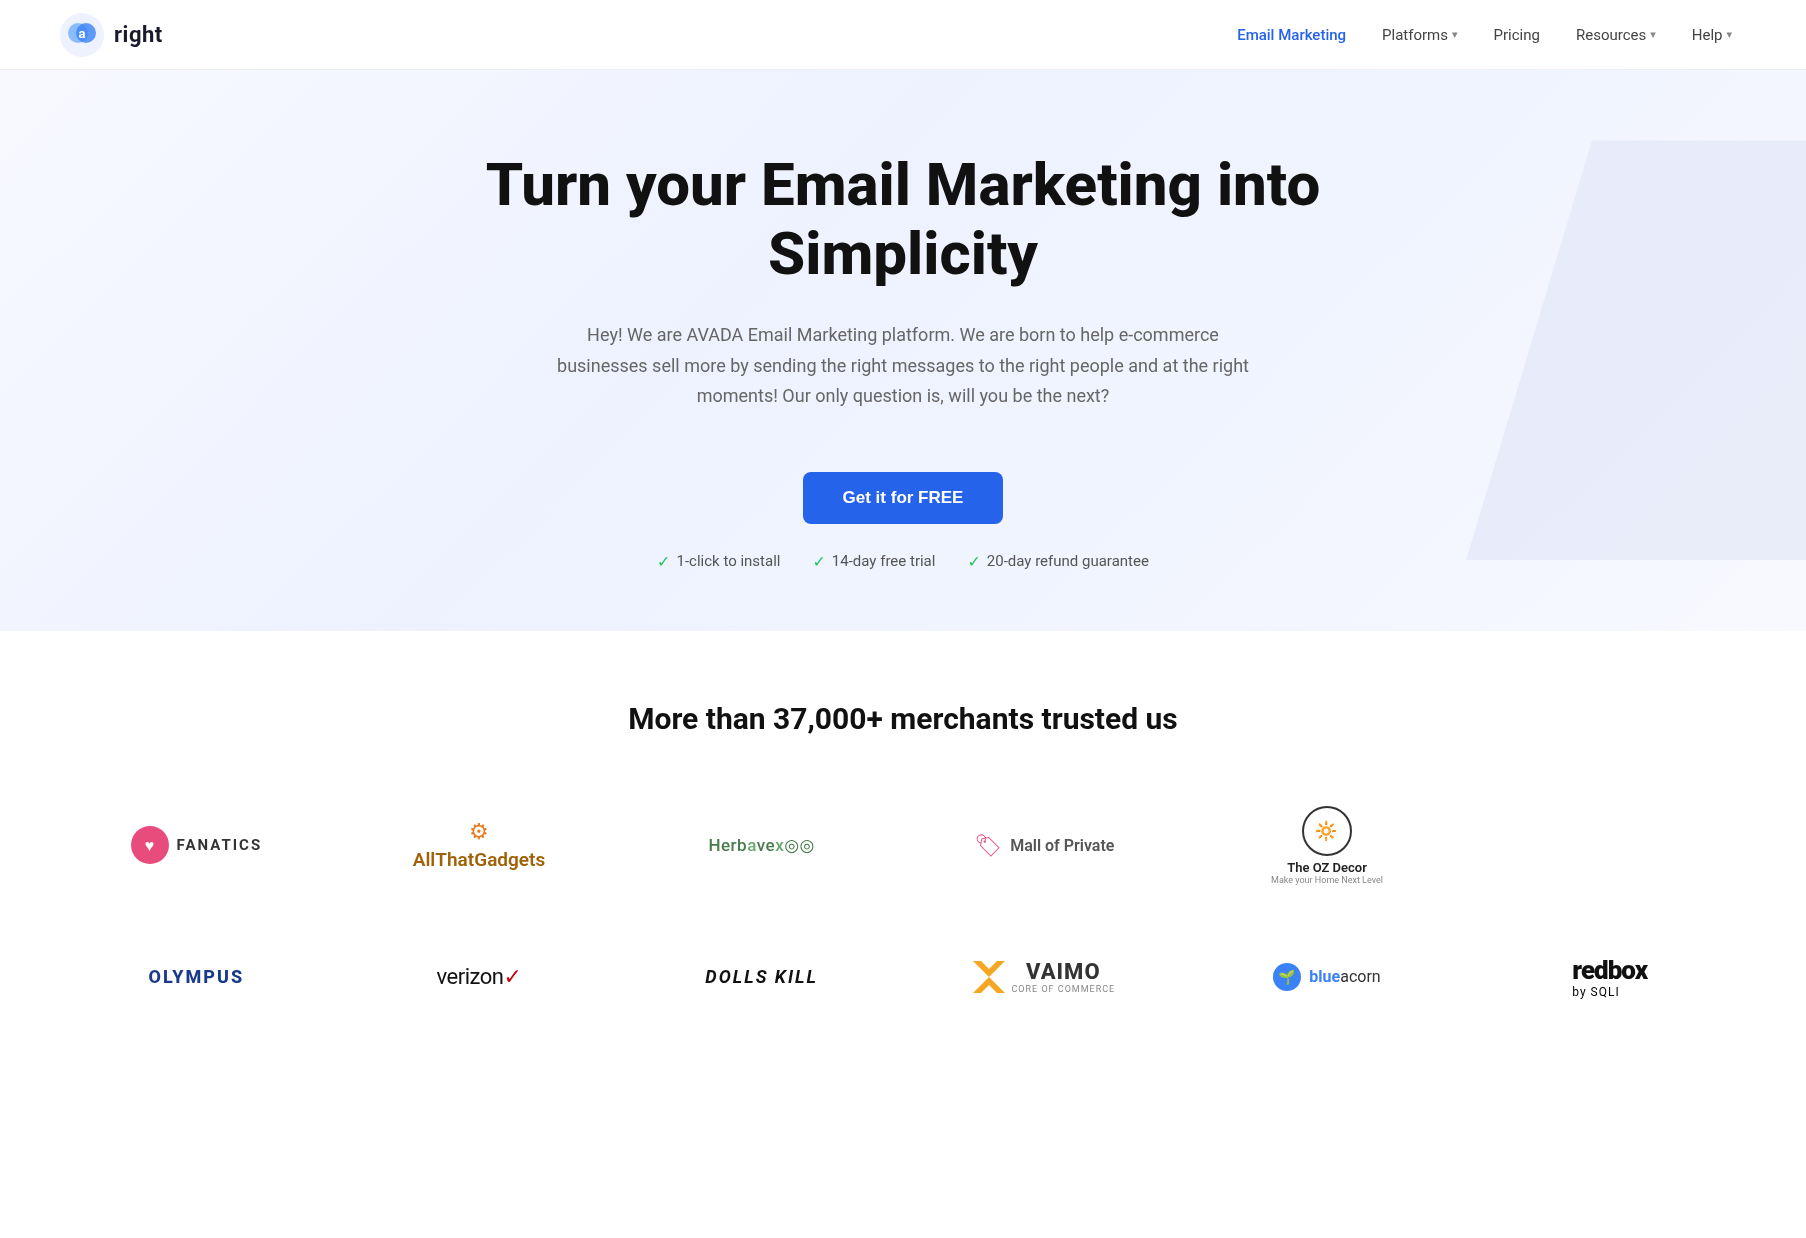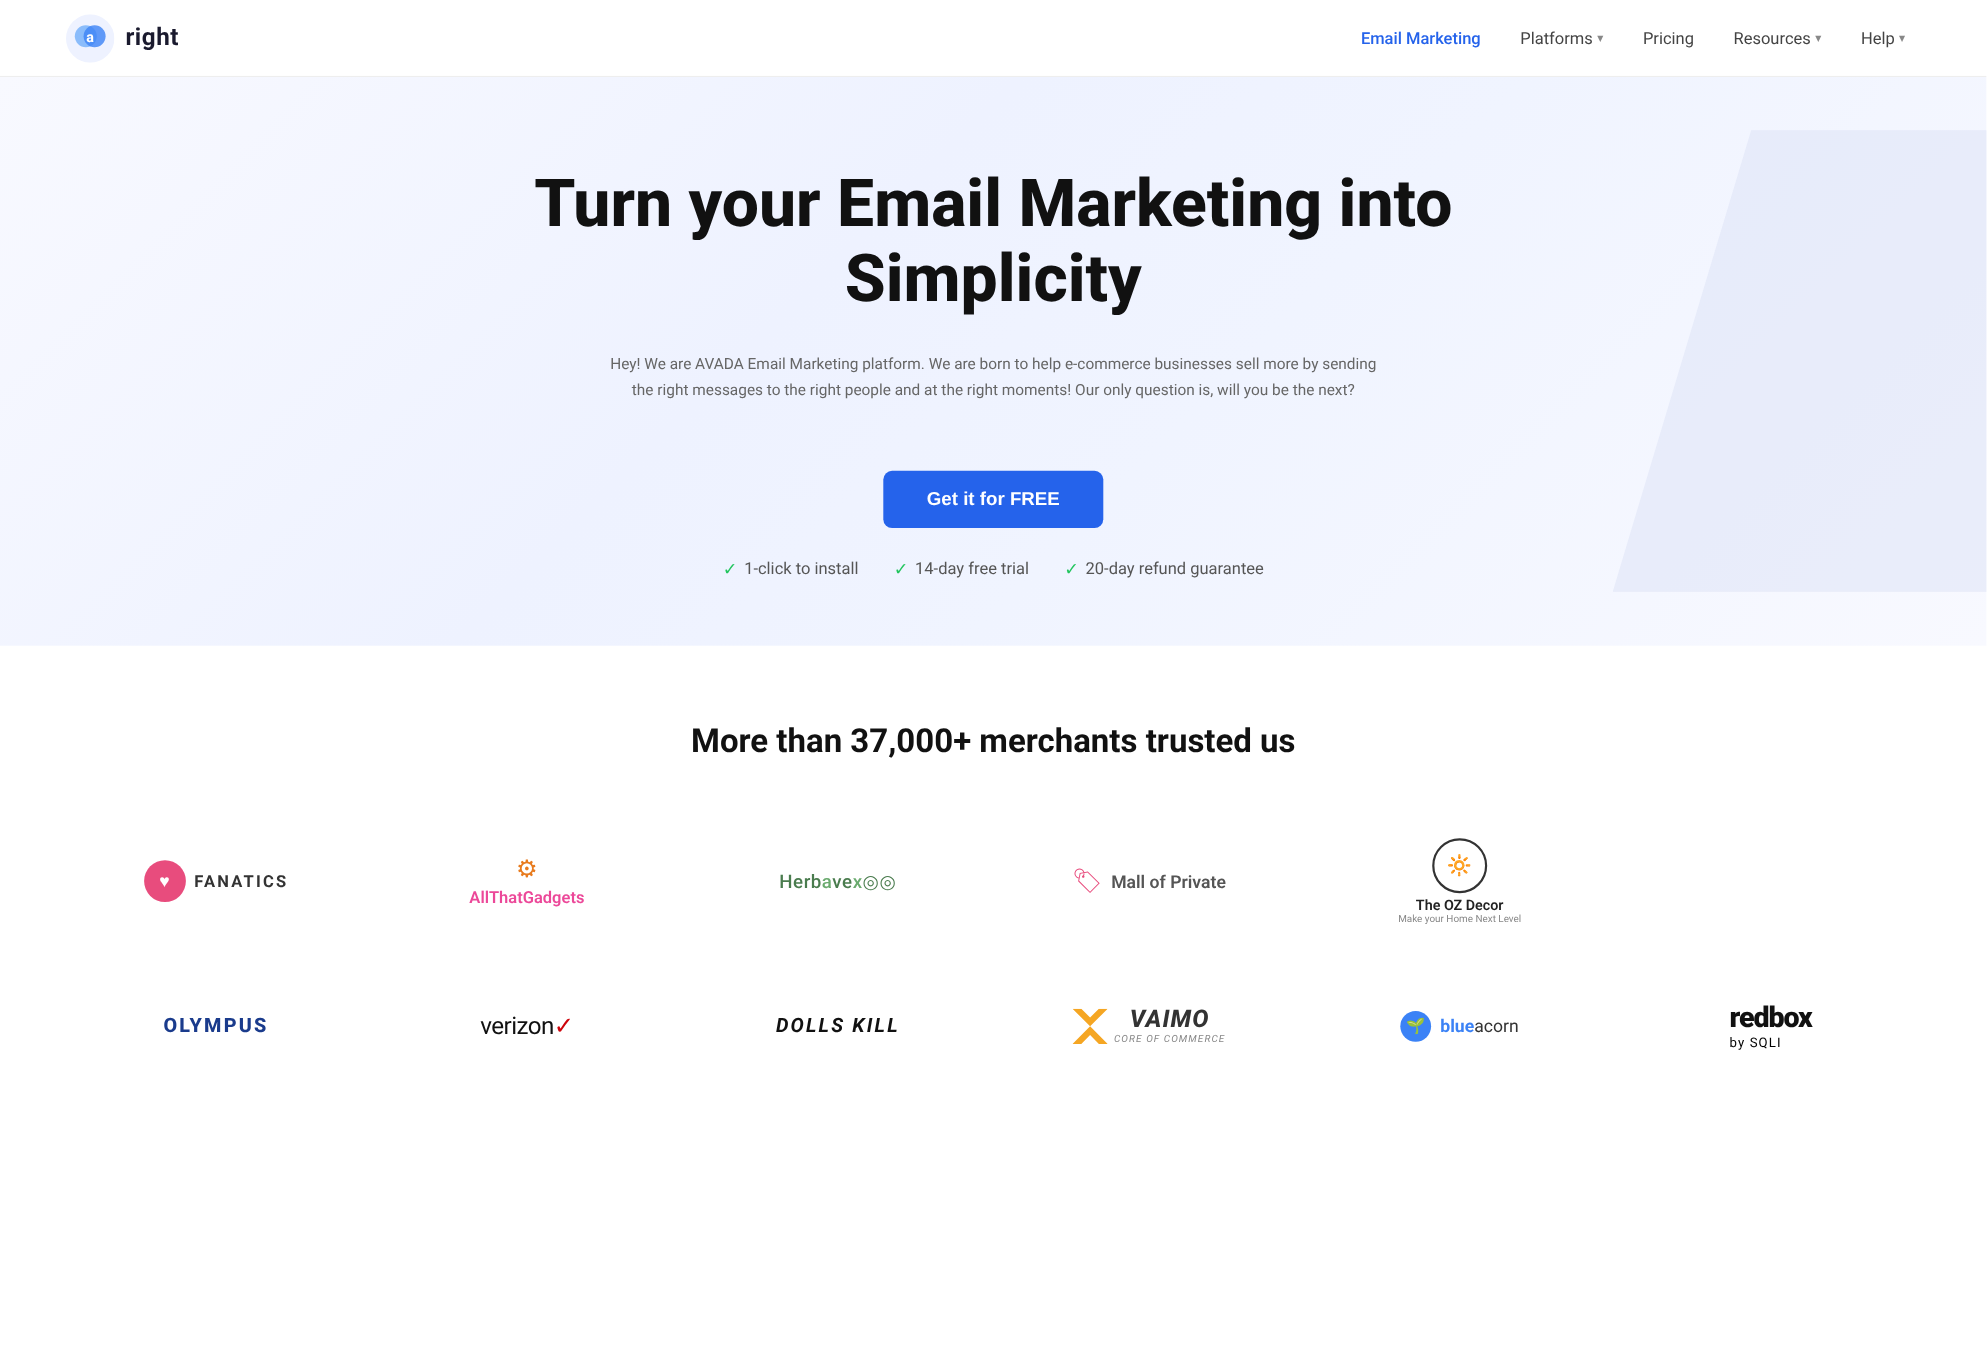--- a/index.html
+++ b/index.html
@@ -76,21 +76,21 @@
       font-size: 60px;
       font-weight: 800;
       color: #111;
       line-height: 1.15;
       margin-bottom: 32px;
       max-width: 900px;
       margin-left: auto;
       margin-right: auto;
     }
     .hero-subtitle {
-      font-size: 14px;
+      font-size: 18px;
       color: #666;
       line-height: 1.7;
       max-width: 700px;
       margin: 0 auto 40px;
     }
     .cta-btn {
       display: inline-block;
       background: #2563eb;
       color: #fff;
       font-size: 17px;
@@ -168,23 +168,23 @@
     }
 
     .logo-allgadgets {
       display: flex;
       flex-direction: column;
       align-items: center;
       gap: 4px;
     }
     .gadgets-icon { font-size: 22px; color: #e87b1e; }
     .gadgets-text {
-      font-size: 15px;
+      font-size: 19px;
       font-weight: 600;
-      color: #ec4899;
+      color: #a16207;
       text-align: center;
     }
 
     .logo-herbavex {
       font-size: 17px;
       font-weight: 500;
       color: #4a7c4e;
       letter-spacing: 0.5px;
     }
 
@@ -258,21 +258,20 @@
       color: #111;
       letter-spacing: 2px;
       text-transform: uppercase;
       font-style: italic;
     }
 
     .logo-vaimo {
       display: flex;
       align-items: center;
       gap: 6px;
-      font-style: italic;
     }
     .vaimo-x {
       width: 32px;
       height: 32px;
     }
     .vaimo-text-wrap {
       display: flex;
       flex-direction: column;
     }
     .vaimo-main {

